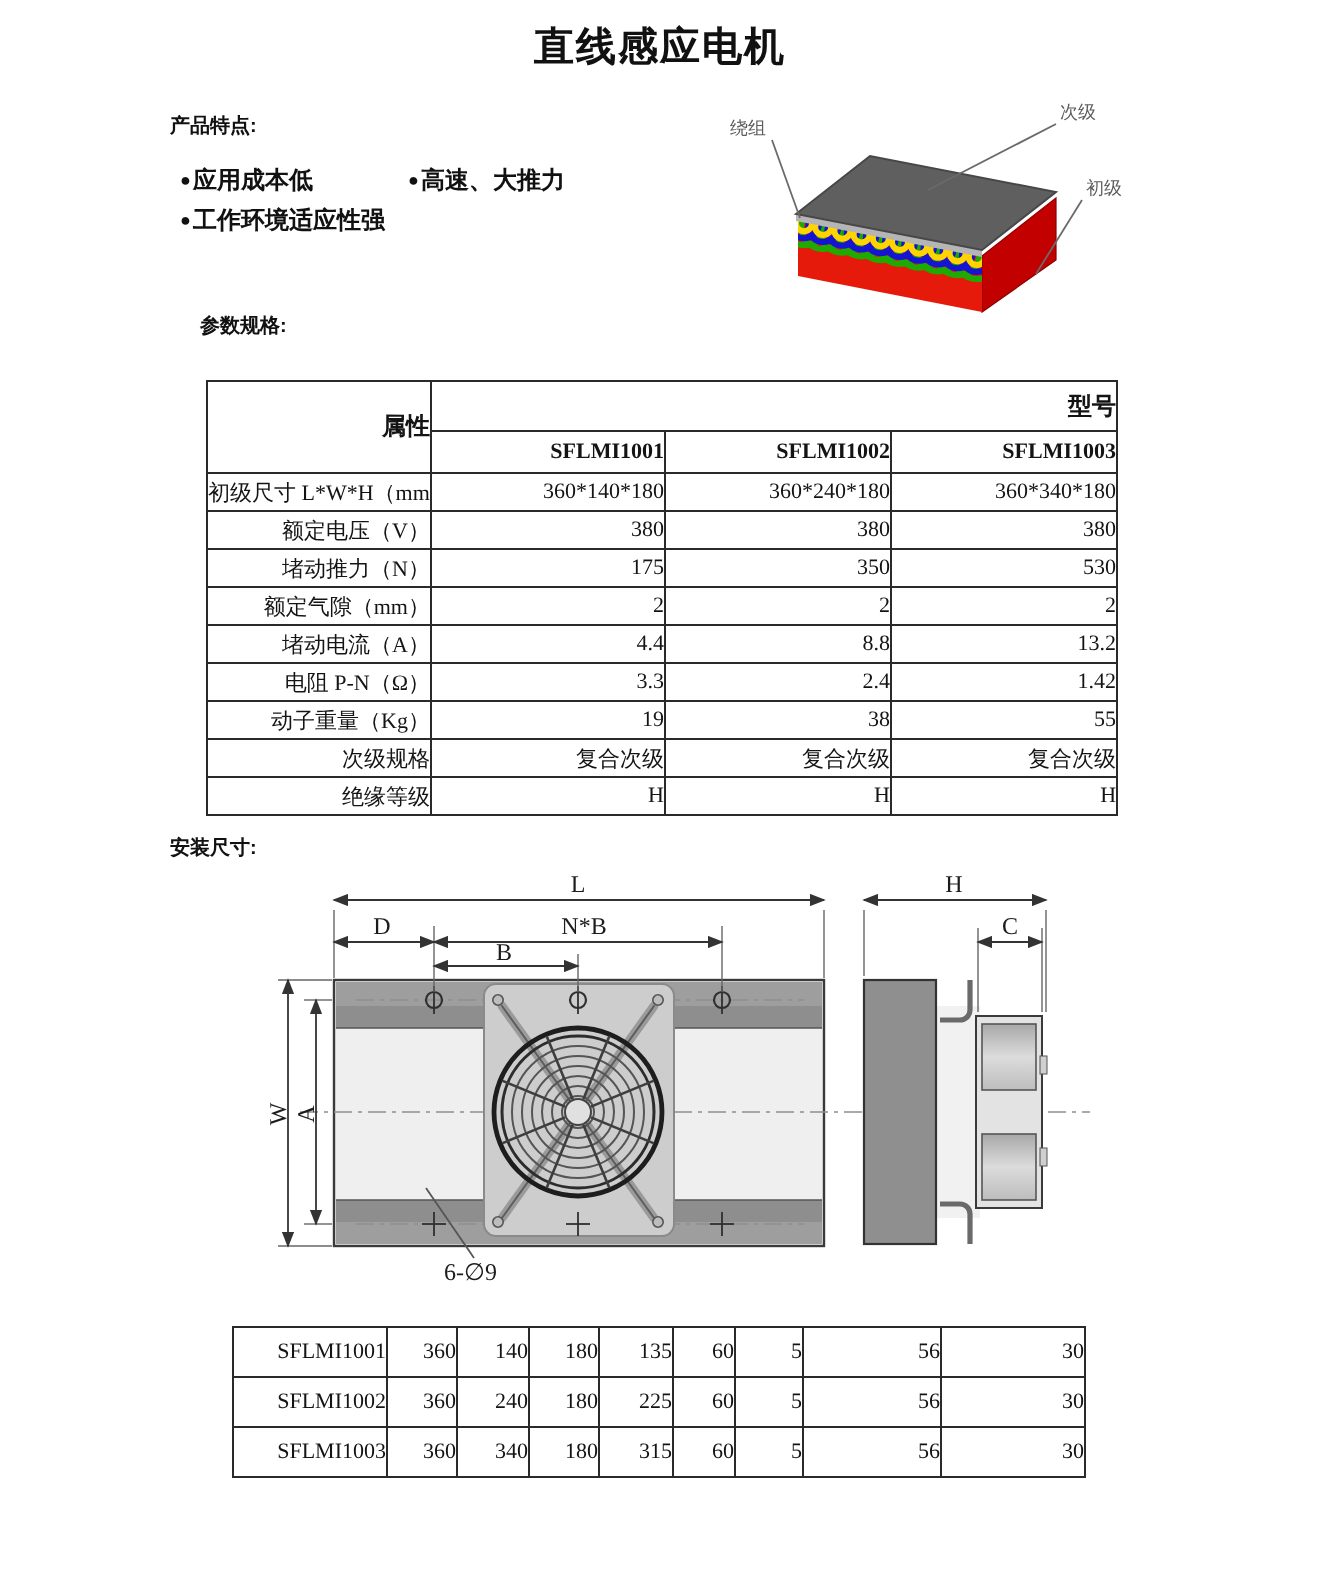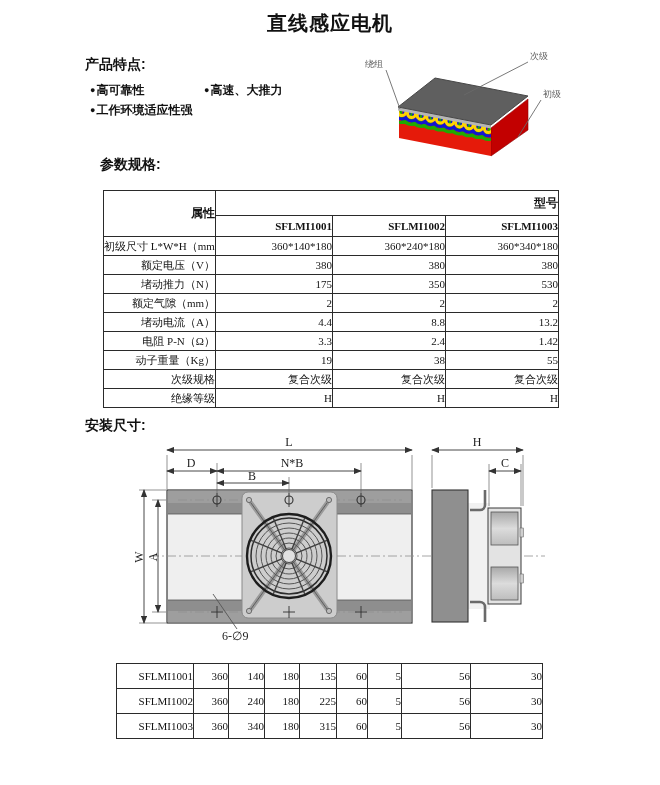--- a/index.html
+++ b/index.html
@@ -1,20 +1,20 @@
 <!DOCTYPE html>
 <html><head>
 <meta charset="utf-8">
 <style>
   html,body{margin:0;padding:0;background:#fff;}
   .page{position:relative;width:660px;height:785px;background:#ffffff;overflow:hidden;
         font-family:"Liberation Sans",sans-serif;color:#111;}
   .title{position:absolute;top:10px;left:0;width:100%;text-align:center;
          font-size:20px;font-weight:bold;letter-spacing:1px;}
-  .sec-h{position:absolute;font-size:14px;font-weight:bold;white-space:nowrap;}
+  .sec-h{position:absolute;font-size:10px;font-weight:bold;white-space:nowrap;}
   .h-feat{left:85px;top:56px;}
   .h-spec{left:100px;top:156px;}
   .h-inst{left:85px;top:417px;text-align:center;}
   .features{position:absolute;left:90px;top:80px;display:grid;
             grid-template-columns:114px auto;font-size:12px;font-weight:bold;}
   .f-item{height:20px;line-height:20px;white-space:nowrap;}
   .f-dot{font-size:9px;vertical-align:1px;margin-right:1px;}
   table{border-collapse:collapse;table-layout:fixed;text-align:right;
         font-family:"Liberation Serif",serif;font-size:11px;color:#141414;}
   td{border:1px solid #2a2a2a;padding:0;vertical-align:middle;overflow:hidden;white-space:nowrap;}
@@ -34,21 +34,21 @@
 </head>
 <body>
 
 <div class="page">
 
   <div class="title">直线感应电机</div>
 
   <div class="sec-h h-feat">产品特点:</div>
 
   <div class="features">
-    <div class="f-item"><span class="f-dot">●</span><span>高可靠性</span></div>
+    <div class="f-item"><span class="f-dot">●</span><span>应用成本低</span></div>
     <div class="f-item"><span class="f-dot">●</span><span>高速、大推力</span></div>
     <div class="f-item"><span class="f-dot">●</span><span>工作环境适应性强</span></div>
   </div>
 
   <svg class="motor-fig" width="300" height="112" viewBox="0 0 300 112">
     <defs>
       <clipPath id="frontClip">
           <polygon points="43,64 135,82 135,110 43,92"></polygon>
         </clipPath>
     </defs>

